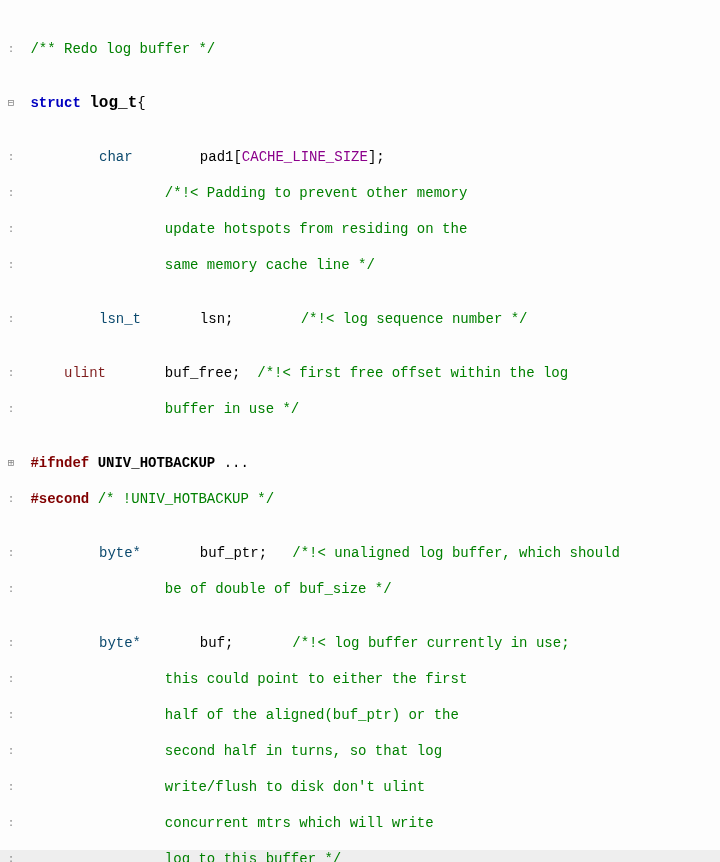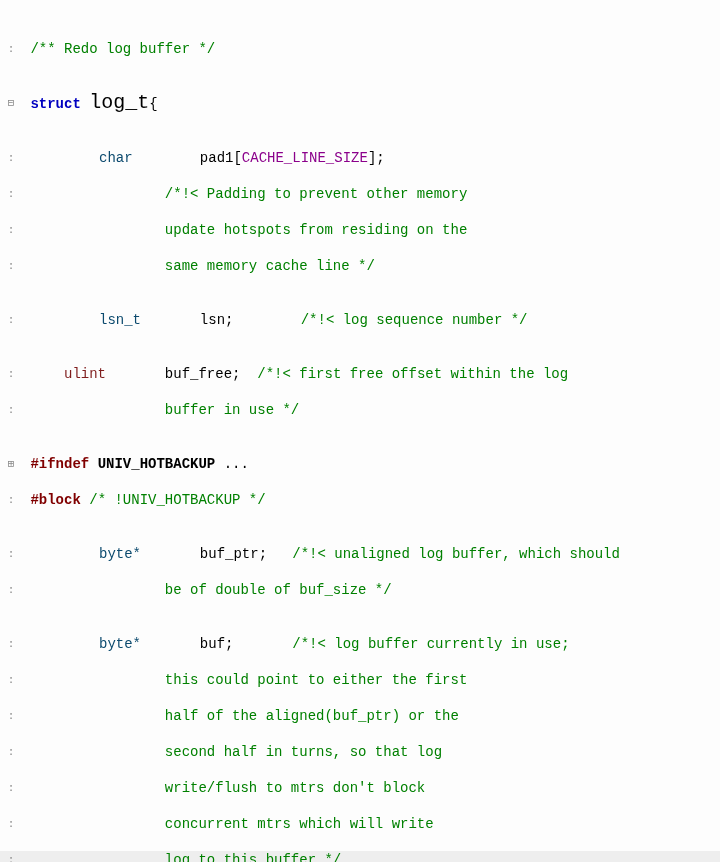--- a/index.html
+++ b/index.html
@@ -12,21 +12,21 @@
   .code{flex:1;padding-right:8px;}
   .hl-row{background:#eeeeee;}
   .c-comment{color:#008000;}
   .c-pre{color:#800000;font-weight:bold;margin-top:12px;}
   .c-kw{color:#0000c0;font-weight:bold;}
   .c-type{color:#0c4a6e;margin-left:35px;}
   .c-typeR{color:#7f1d1d;}
   .c-const{color:#8b008b;}
   .c-ident{color:#000;font-weight:normal;}
   .c-macro{color:#000;font-weight:bold;}
-  .big{font-size:20px;font-weight:normal;}
+  .big{font-size:16px;font-weight:bold;}
   .c-pun{color:#000;}
 </style>
 </head>
 <body>
 
 <div class="editor">
 
 <div class="row"><div class="gutter">:</div><div class="code"> <span class="c-comment">/** Redo log buffer */</span></div></div>
 
 <div class="row"><div class="gutter"><span class="fold">⊟</span></div><div class="code"> <span class="c-kw">struct</span> <span class="c-ident big">log_t</span><span class="c-pun">{</span></div></div>
@@ -35,30 +35,30 @@
 <div class="row"><div class="gutter">:</div><div class="code">                 <span class="c-comment">/*!&lt; Padding to prevent other memory</span></div></div>
 <div class="row"><div class="gutter">:</div><div class="code">                 <span class="c-comment">update hotspots from residing on the</span></div></div>
 <div class="row"><div class="gutter">:</div><div class="code">                 <span class="c-comment">same memory cache line */</span></div></div>
 
 <div class="row"><div class="gutter">:</div><div class="code">     <span class="c-type">lsn_t</span>       <span class="c-ident">lsn</span>;        <span class="c-comment">/*!&lt; log sequence number */</span></div></div>
 
 <div class="row"><div class="gutter">:</div><div class="code">     <span class="c-typeR">ulint</span>       <span class="c-ident">buf_free</span>;  <span class="c-comment">/*!&lt; first free offset within the log</span></div></div>
 <div class="row"><div class="gutter">:</div><div class="code">                 <span class="c-comment">buffer in use */</span></div></div>
 
 <div class="row"><div class="gutter"><span class="fold">⊞</span></div><div class="code"> <span class="c-pre">#ifndef</span> <span class="c-macro">UNIV_HOTBACKUP</span> <span class="c-pun">...</span></div></div>
-<div class="row"><div class="gutter">:</div><div class="code"> <span class="c-pre">#block</span> <span class="c-comment">/* !UNIV_HOTBACKUP */</span></div></div>
+<div class="row"><div class="gutter">:</div><div class="code"> <span class="c-pre">#second</span> <span class="c-comment">/* !UNIV_HOTBACKUP */</span></div></div>
 
 <div class="row"><div class="gutter">:</div><div class="code">     <span class="c-type">byte*</span>       <span class="c-ident">buf_ptr</span>;   <span class="c-comment">/*!&lt; unaligned log buffer, which should</span></div></div>
 <div class="row"><div class="gutter">:</div><div class="code">                 <span class="c-comment">be of double of buf_size */</span></div></div>
 
 <div class="row"><div class="gutter">:</div><div class="code">     <span class="c-type">byte*</span>       <span class="c-ident">buf</span>;       <span class="c-comment">/*!&lt; log buffer currently in use;</span></div></div>
 <div class="row"><div class="gutter">:</div><div class="code">                 <span class="c-comment">this could point to either the first</span></div></div>
 <div class="row"><div class="gutter">:</div><div class="code">                 <span class="c-comment">half of the aligned(buf_ptr) or the</span></div></div>
 <div class="row"><div class="gutter">:</div><div class="code">                 <span class="c-comment">second half in turns, so that log</span></div></div>
-<div class="row"><div class="gutter">:</div><div class="code">                 <span class="c-comment">write/flush to mtrs don't block</span></div></div>
+<div class="row"><div class="gutter">:</div><div class="code">                 <span class="c-comment">write/flush to disk don't ulint</span></div></div>
 <div class="row"><div class="gutter">:</div><div class="code">                 <span class="c-comment">concurrent mtrs which will write</span></div></div>
 <div class="row hl-row"><div class="gutter">:</div><div class="code">                 <span class="c-comment">log to this buffer */</span></div></div>
 
 
 
 
 
 
 
 

